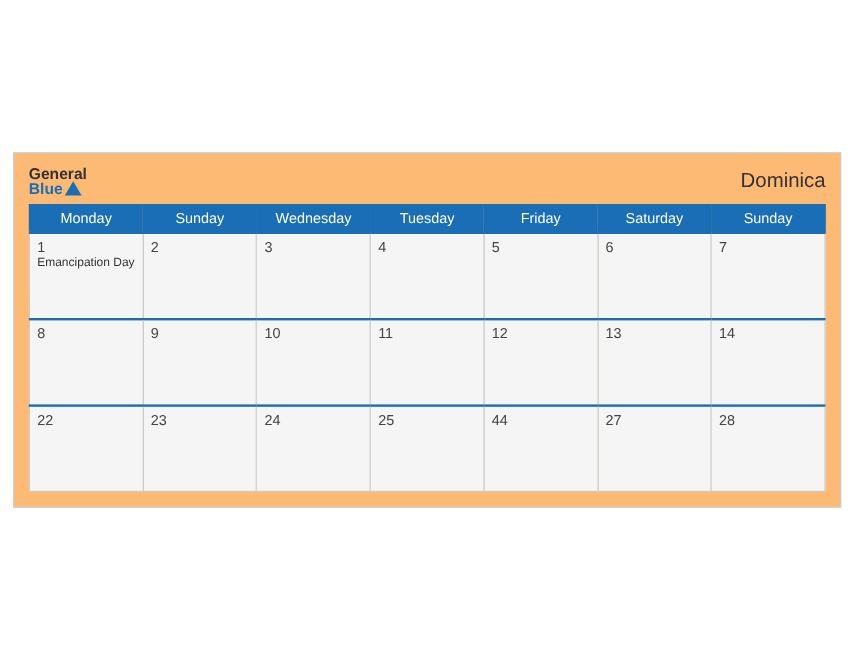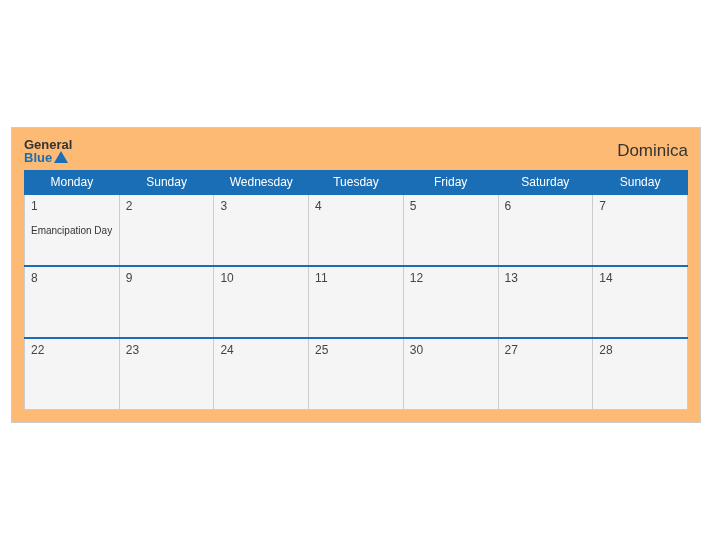--- a/index.html
+++ b/index.html
@@ -89,21 +89,21 @@
     }
     .day-num {
       font-size: 12px;
       color: #444;
       display: block;
     }
     .event-label {
       font-size: 10px;
       color: #333;
       display: block;
-      margin-top: 12px;
+      margin-top: 1px;
     }
     .empty-cell {
       background: #fff;
       border-top: 2px solid #1a6eb5;
       border-left: 1px solid #ccc;
       border-right: 1px solid #ccc;
       border-bottom: 1px solid #ccc;
     }
   </style>
 </head>
@@ -190,21 +190,21 @@
           <td>
             <span class="day-num">23</span>
           </td>
           <td>
             <span class="day-num">24</span>
           </td>
           <td>
             <span class="day-num">25</span>
           </td>
           <td>
-            <span class="day-num">30</span>
+            <span class="day-num">44</span>
           </td>
           <td>
             <span class="day-num">27</span>
           </td>
           <td>
             <span class="day-num">28</span>
           </td>
         </tr>
       </tbody>
   </table>

